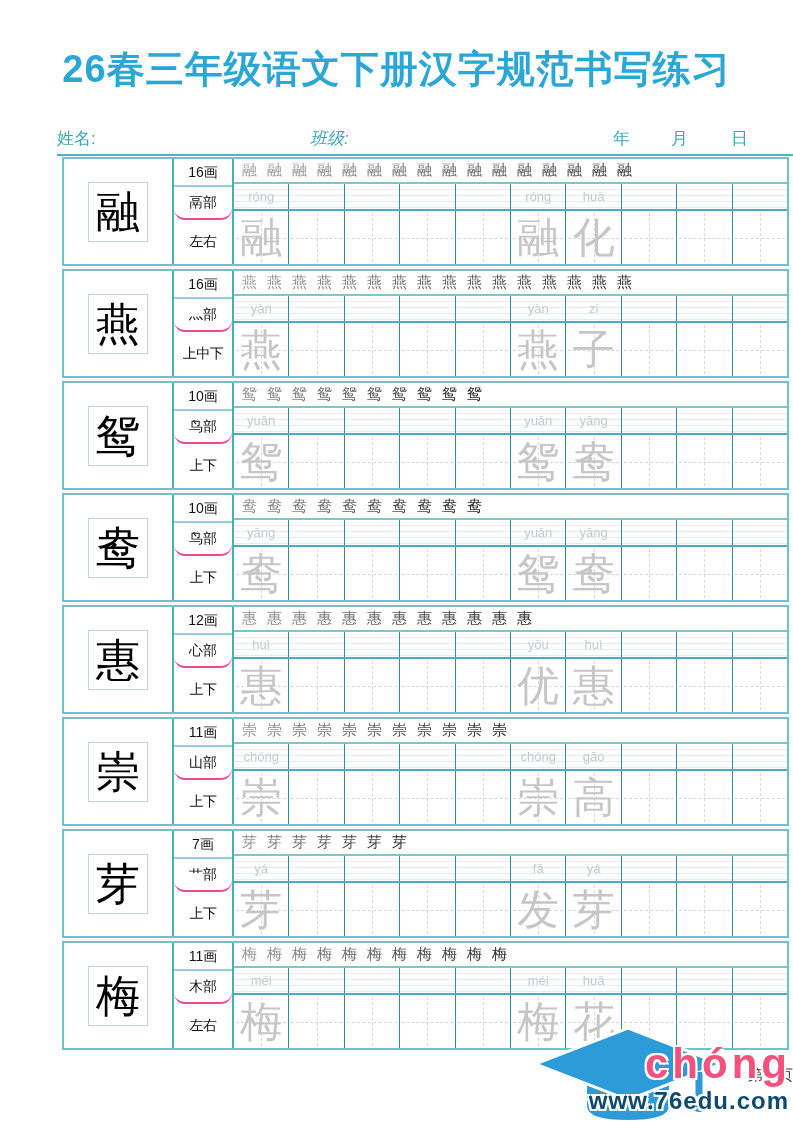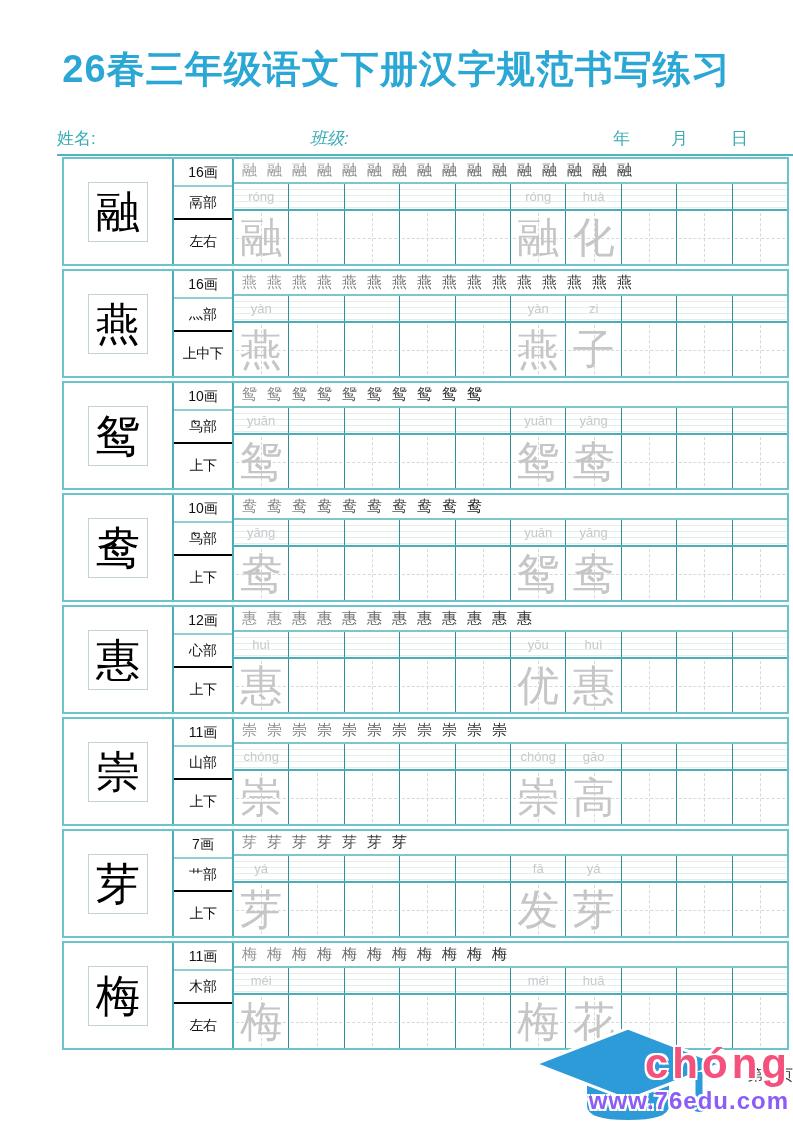--- a/index.html
+++ b/index.html
@@ -27,21 +27,21 @@
   .table{position:absolute;top:157px;left:62px;width:727px;}
   .row{
     box-sizing:border-box;height:109px;border:2px solid #6CC3CA;
     margin-bottom:3px;display:flex;background:#fff;
   }
   .char-cell{flex:0 0 108px;border-right:2px solid #49AFB7;display:flex;align-items:center;justify-content:center;}
   .char-box{width:58px;height:58px;border:1px solid #c2d4d4;display:flex;align-items:center;justify-content:center;}
   .big-char{font-family:"DejaVu Serif",serif;font-size:44px;color:#000;line-height:1;}
   .info-col{flex:0 0 58px;border-right:2px solid #49AFB7;display:flex;flex-direction:column;font-size:14px;color:#111;text-align:center;}
   .info-strokes{height:26px;line-height:26px;border-bottom:2px solid #8FD0D5;}
-  .info-radical{height:31px;line-height:31px;border-bottom:2px solid #000000;}
+  .info-radical{height:31px;line-height:31px;border-bottom:2px solid #ec4899;border-radius:11px;}
   .info-structure{flex:1;display:flex;align-items:center;justify-content:center;letter-spacing:-0.5px;}
   .practice{flex:1;display:flex;flex-direction:column;min-width:0;}
   .stroke-order{height:23px;border-bottom:2px solid #7CC6CC;display:flex;align-items:center;padding-left:8px;overflow:hidden;}
   .so-glyph{font-family:"DejaVu Serif",serif;font-size:15px;color:#2b2b2b;margin-right:10px;flex:0 0 auto;line-height:1;}
   .pinyin-row{
     height:25px;border-bottom:2px solid #49AFB7;display:flex;
     background:repeating-linear-gradient(to bottom,transparent 0 5px,#e3eded 5px 6px);
   }
   .py-cell{flex:1;border-right:1px solid #2E8F96;display:flex;align-items:center;justify-content:center;min-width:0;}
   .py-cell:last-child{border-right:none;}
@@ -56,21 +56,21 @@
   .footer{position:absolute;top:1066px;left:0;width:100%;text-align:right;font-size:15px;color:#333;}
   
   .logo-cap{position:absolute;left:533px;top:1026px;z-index:5;}
   .logo-brand{
     position:absolute;right:2px;top:1040px;z-index:6;
     font-size:42px;font-weight:bold;color:#F4517D;letter-spacing:4px;white-space:nowrap;
     text-shadow:-2px -2px 0 #fff,2px -2px 0 #fff,-2px 2px 0 #fff,2px 2px 0 #fff;
   }
   .logo-url{
     position:absolute;right:4px;top:1087px;z-index:6;
-    font-size:24px;font-weight:bold;color:#8b5cf6;letter-spacing:1px;
+    font-size:24px;font-weight:bold;color:#0c4a6e;letter-spacing:1px;
     text-shadow:-2px -2px 0 #fff,2px -2px 0 #fff,-2px 2px 0 #fff,2px 2px 0 #fff;
   }
 </style>
 </head>
 <body>
 
 <div class="title">26春三年级语文下册汉字规范书写练习</div>
 
 <div class="header">
   <span class="h-name">姓名:</span>

